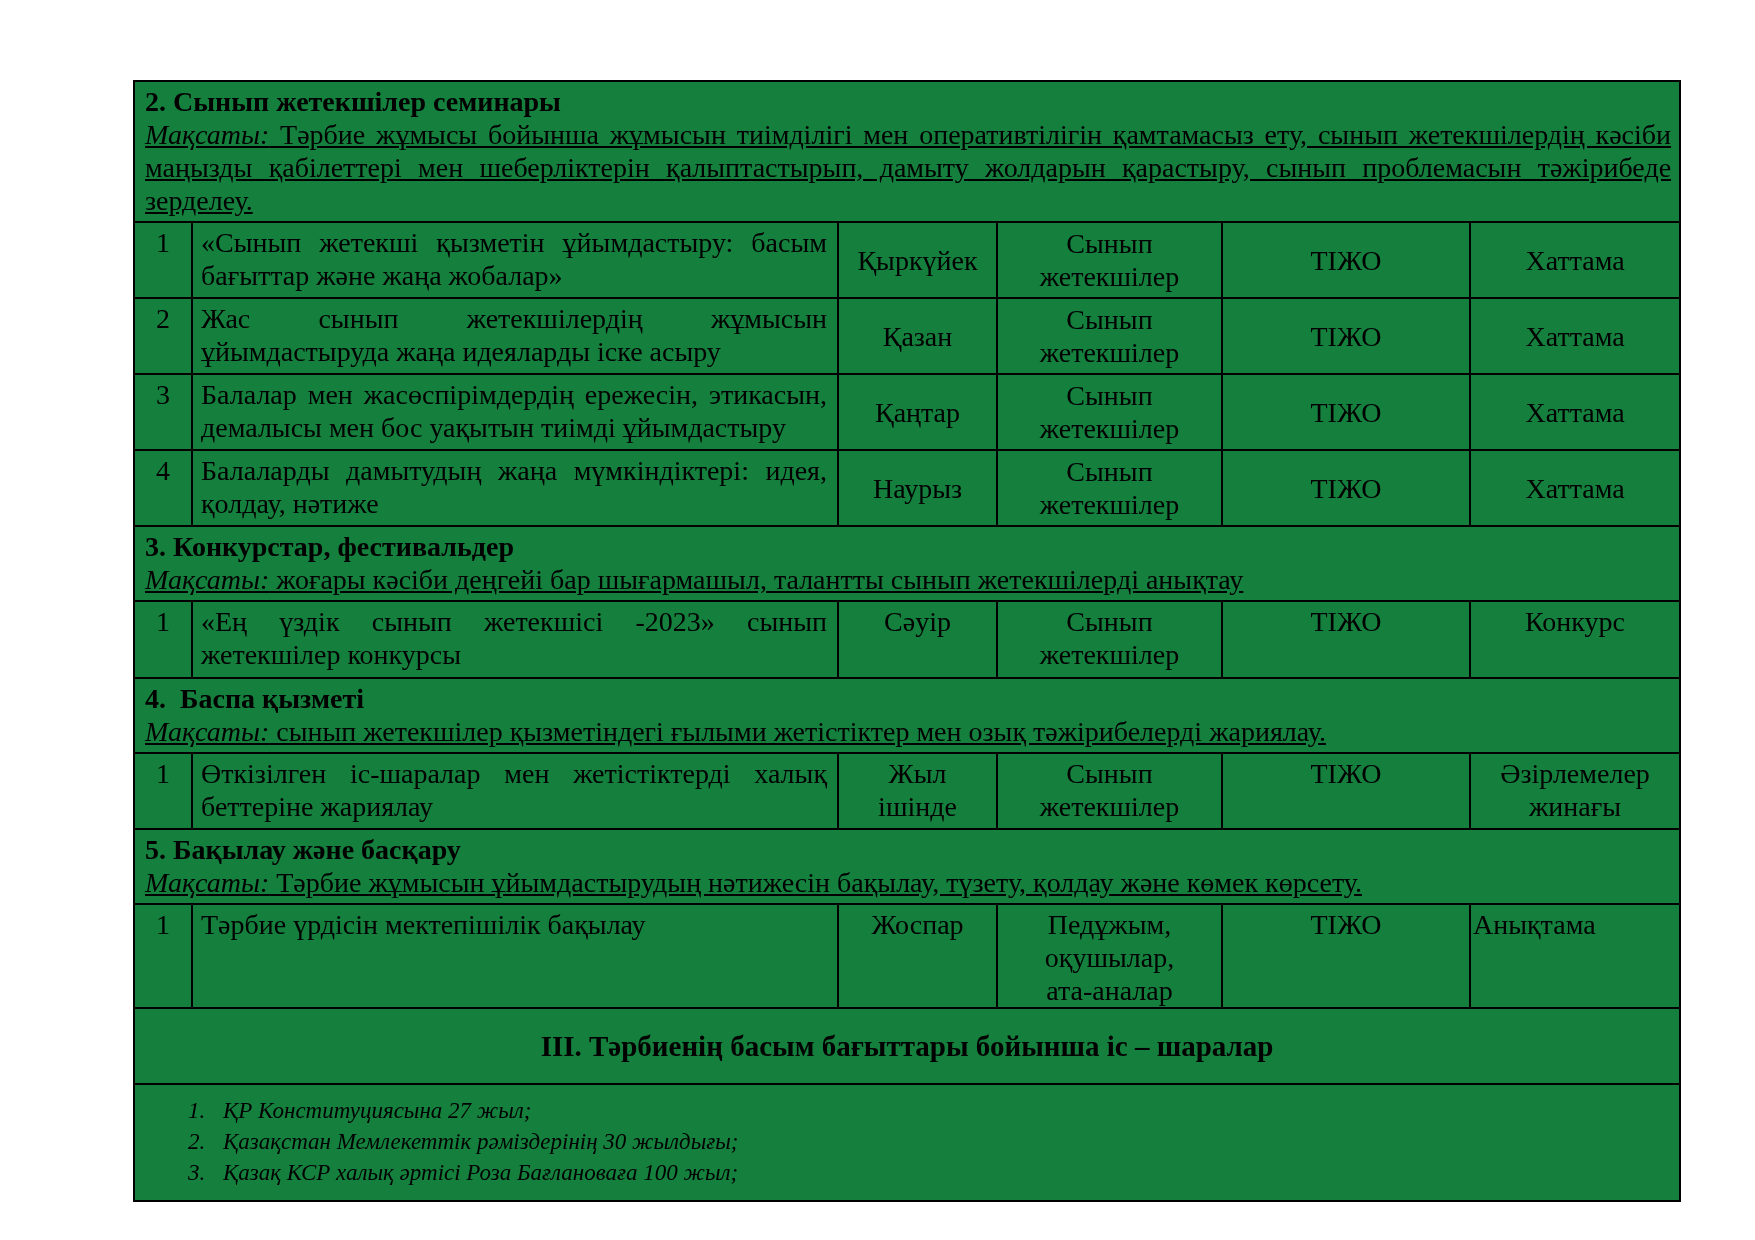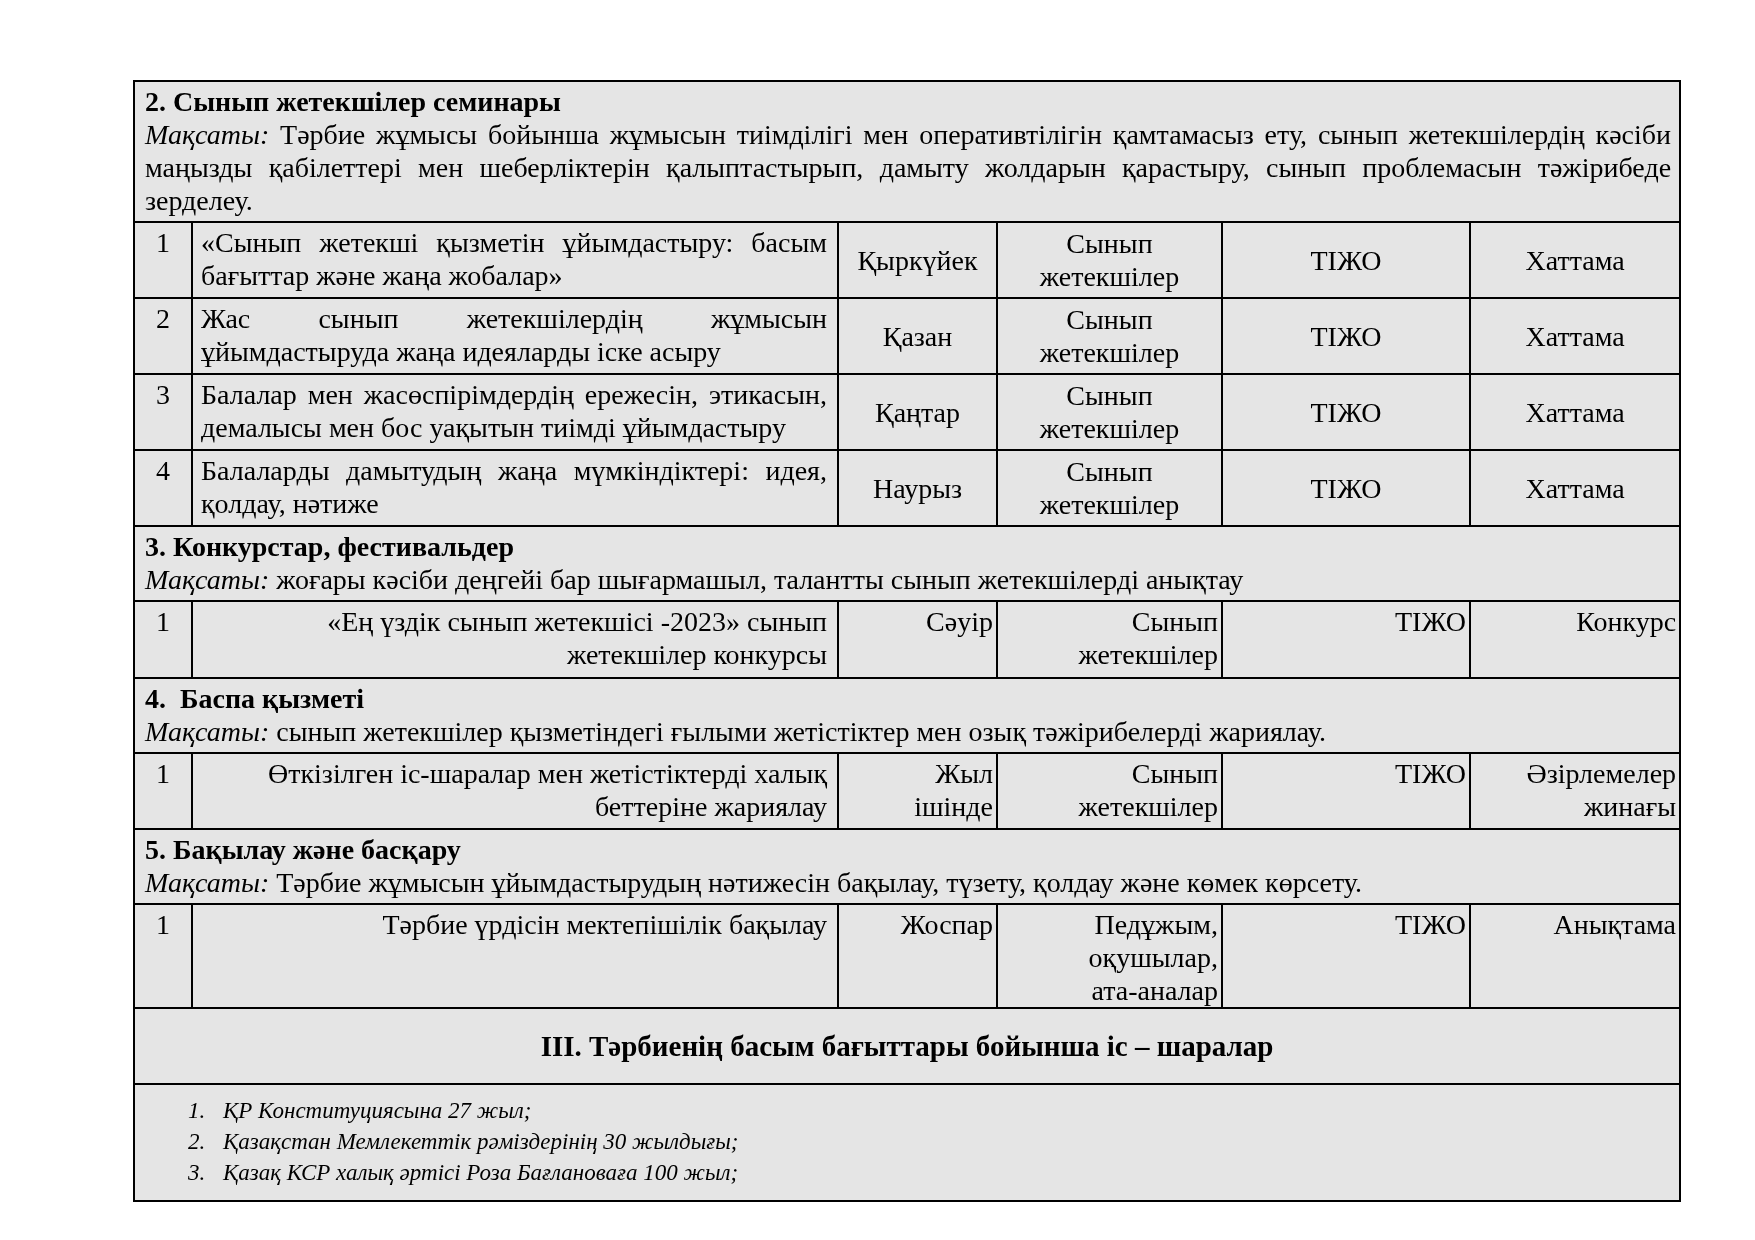--- a/index.html
+++ b/index.html
@@ -10,39 +10,39 @@
     position: relative; overflow: hidden;
     font-family: "Liberation Serif", "DejaVu Serif", serif;
     color: #000000;
   }
   .page { position: absolute; left: 133px; top: 80px; }
 
   table.doc-table {
     border-collapse: collapse;
     table-layout: fixed;
     width: 1546px;
-    background: #e5e5e5;
+    background: #15803d;
   }
   td {
     border: 2px solid #000000;
     font-size: 28px;
     line-height: 1.18;
     vertical-align: middle;
     overflow: hidden;
   }
 
   
   td.sec-cell { padding: 3px 8px 4px 10px; vertical-align: top; }
   .sec-title { font-weight: bold; white-space: pre-wrap; }
-  .goal { text-align: justify; }
+  .goal { text-align: justify; text-decoration: underline; }
   .goal .lbl { font-style: italic; }
 
   
   tr.v-middle td { vertical-align: middle; }
-  tr.v-top td { vertical-align: top; text-align: right; }
+  tr.v-top td { vertical-align: top; }
   tr.v-top td { padding-top: 3px; }
   td.c-act { text-align: justify; padding: 3px 10px 5px 8px; border-radius: 24px; }
   td.c-mid { text-align: center; white-space: pre-line; padding-left: 3px; padding-right: 3px; }
   tr td.c-num { text-align: center; vertical-align: top; padding-top: 3px; }
   td.t-left { text-align: left; padding-left: 2px; }
 
   
   td.f-title {
     text-align: center; font-weight: bold;
     font-size: 29px; height: 76px; vertical-align: middle;

